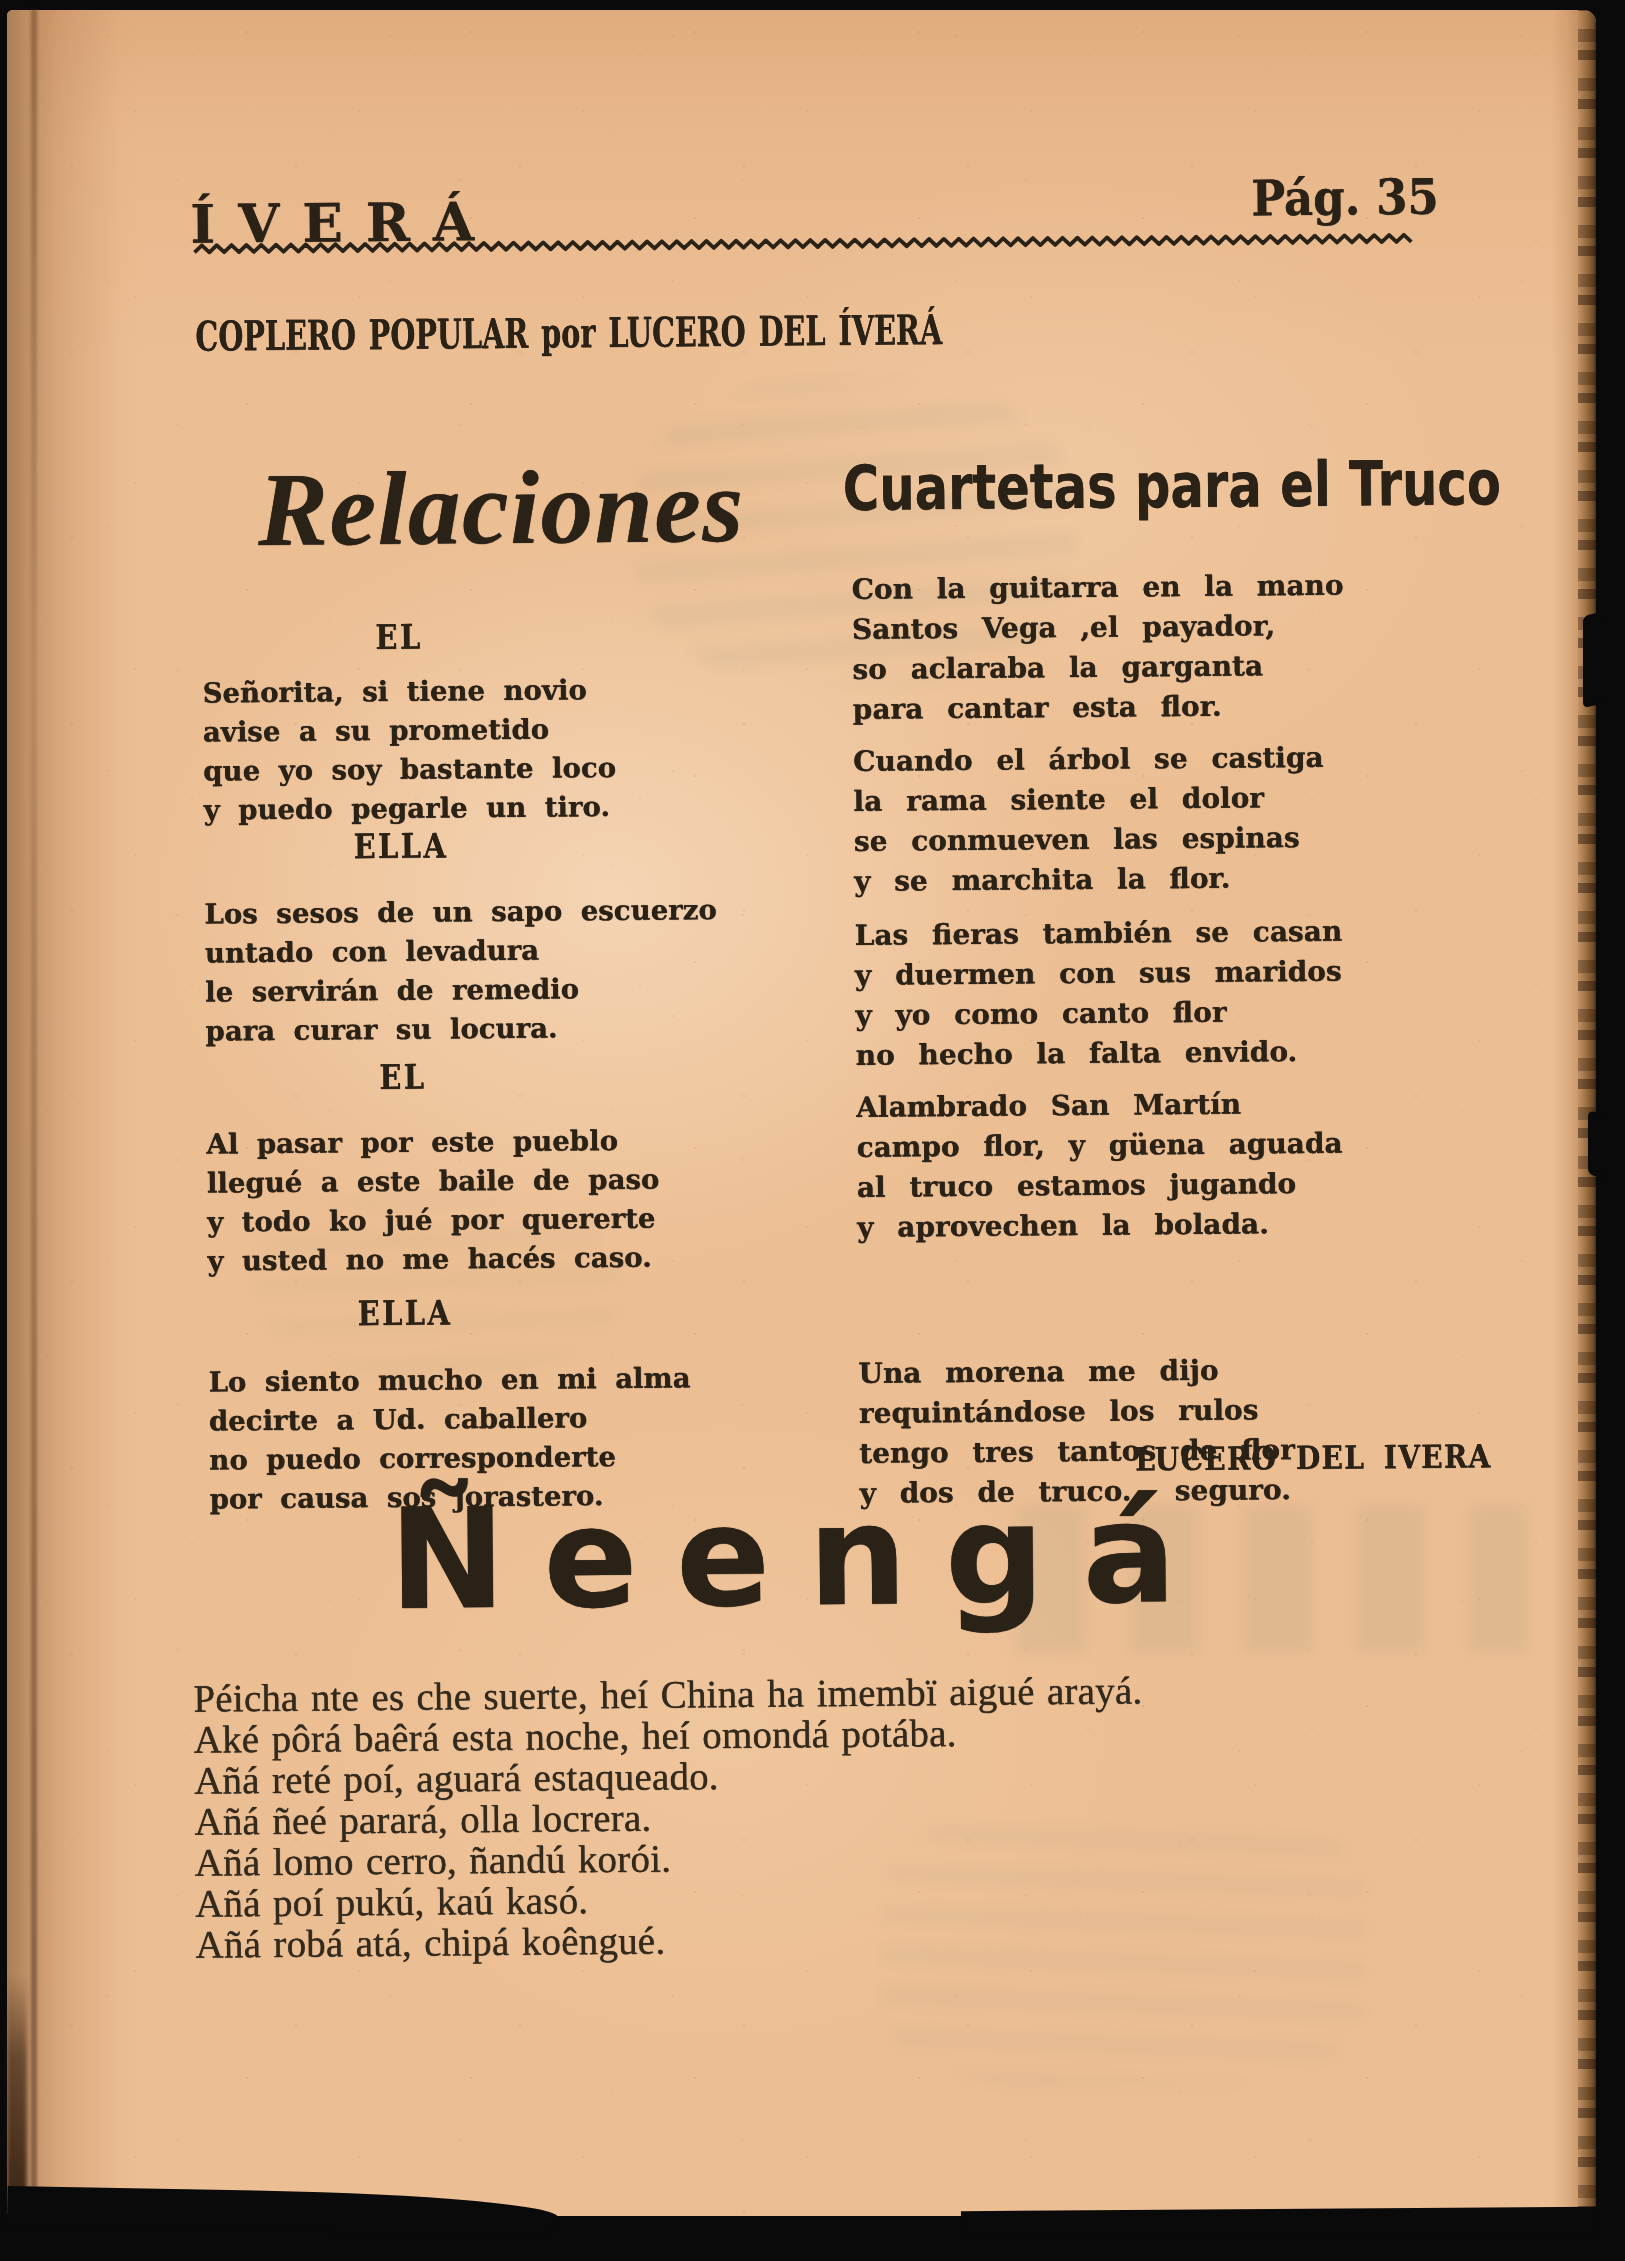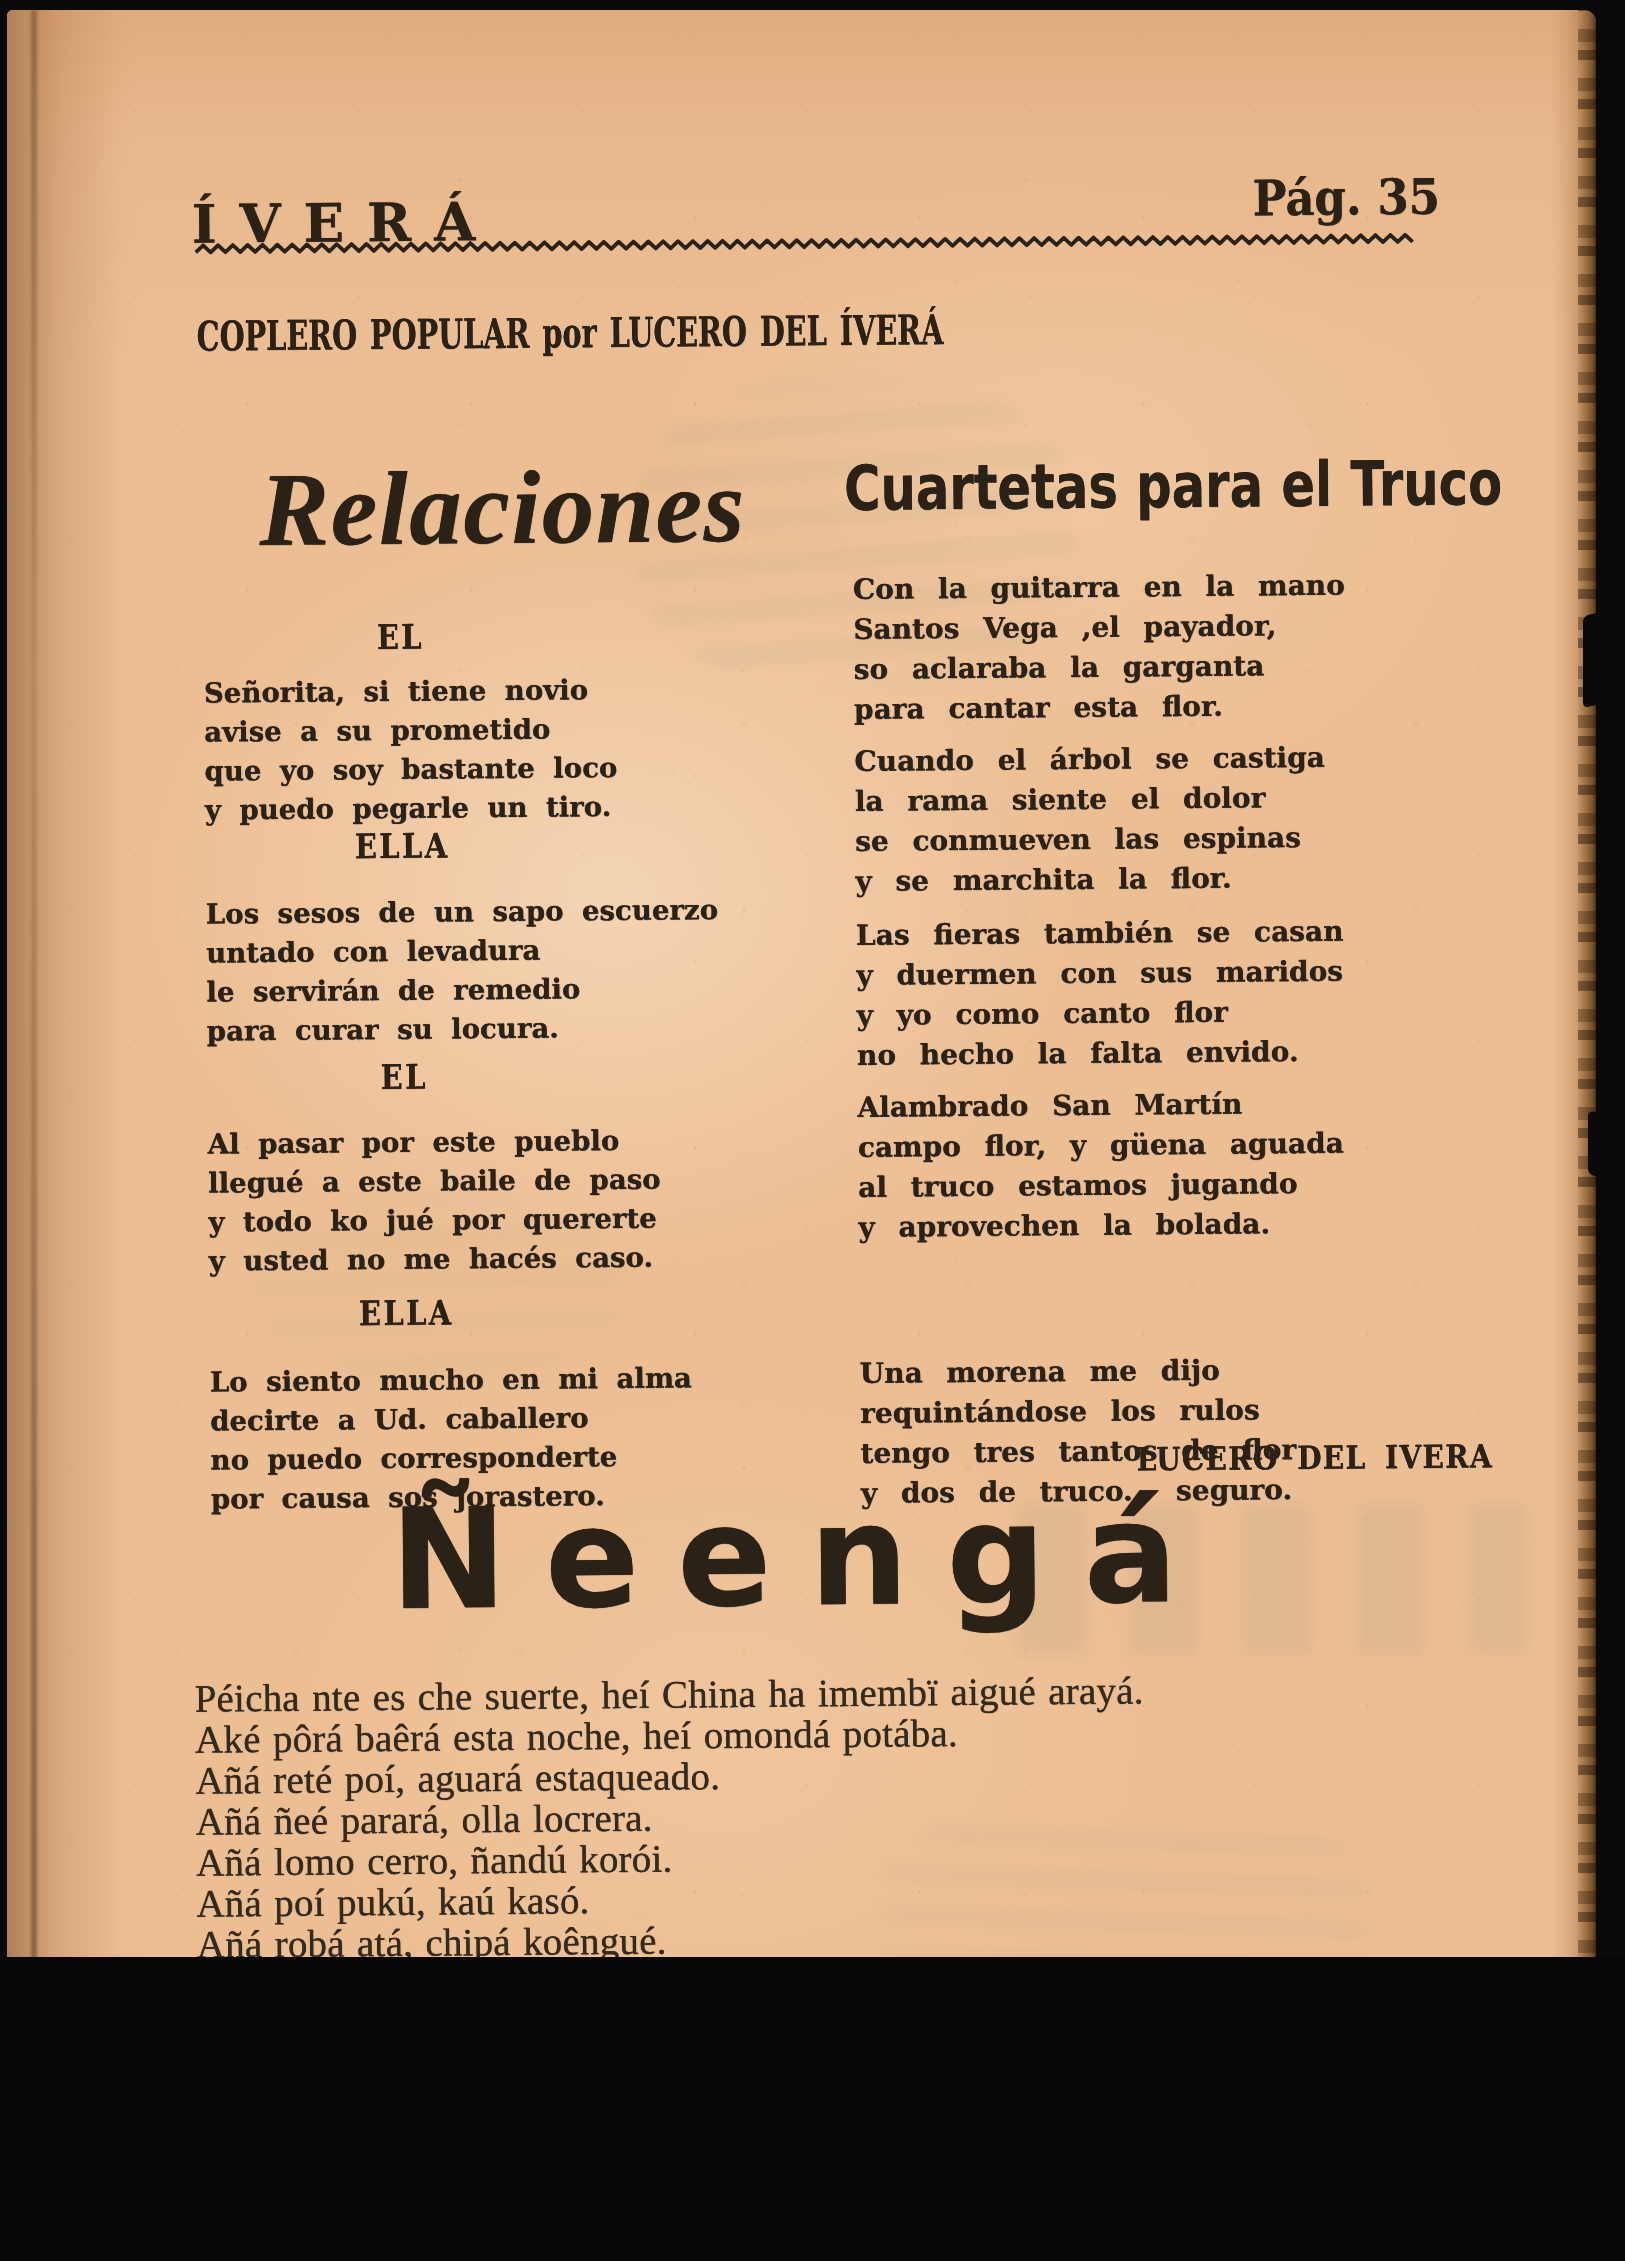--- a/index.html
+++ b/index.html
@@ -1,16 +1,16 @@
 <!DOCTYPE html>
 <html style="font-size:11.3px"><head>
 <meta charset="utf-8">
 <style>
   html,body{margin:0;padding:0;background:#070708;}
-  .stage{position:relative;width:1625px;height:1957px;background:#0a0a0b;overflow:hidden;
+  .stage{position:relative;width:1625px;height:2261px;background:#0a0a0b;overflow:hidden;
          font-family:"DejaVu Serif", serif;}
   
   .page{position:absolute;left:7px;top:10px;width:1589px;height:2206px;
         background-color:#ecbe93;
         background-image:
           linear-gradient(180deg, rgba(196,130,82,.30) 0%, rgba(210,150,100,.14) 6%, rgba(0,0,0,0) 16%),
           radial-gradient(777px 636px at 38% 40%, rgba(255,243,224,.42), rgba(255,243,224,0) 60%),
           radial-gradient(636px 495px at 66% 22%, rgba(250,225,195,.25), rgba(250,225,195,0) 65%),
           radial-gradient(707px 565px at 45% 78%, rgba(247,214,176,.32), rgba(247,214,176,0) 60%),
           linear-gradient(90deg, rgba(170,105,60,.26) 0, rgba(190,130,85,.12) 64px, rgba(0,0,0,0) 134px);

